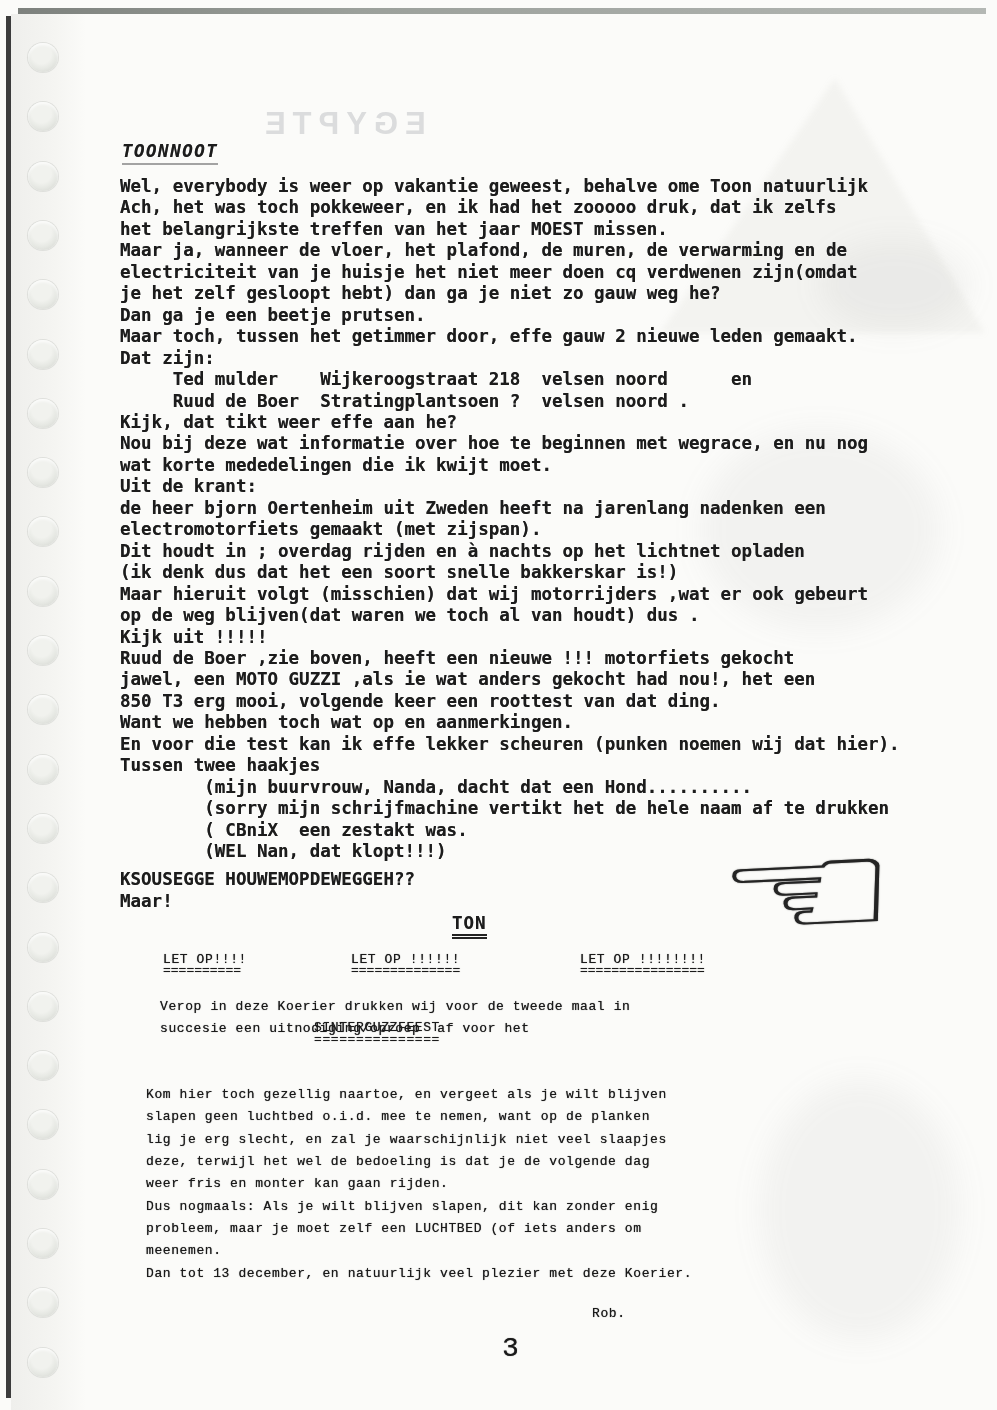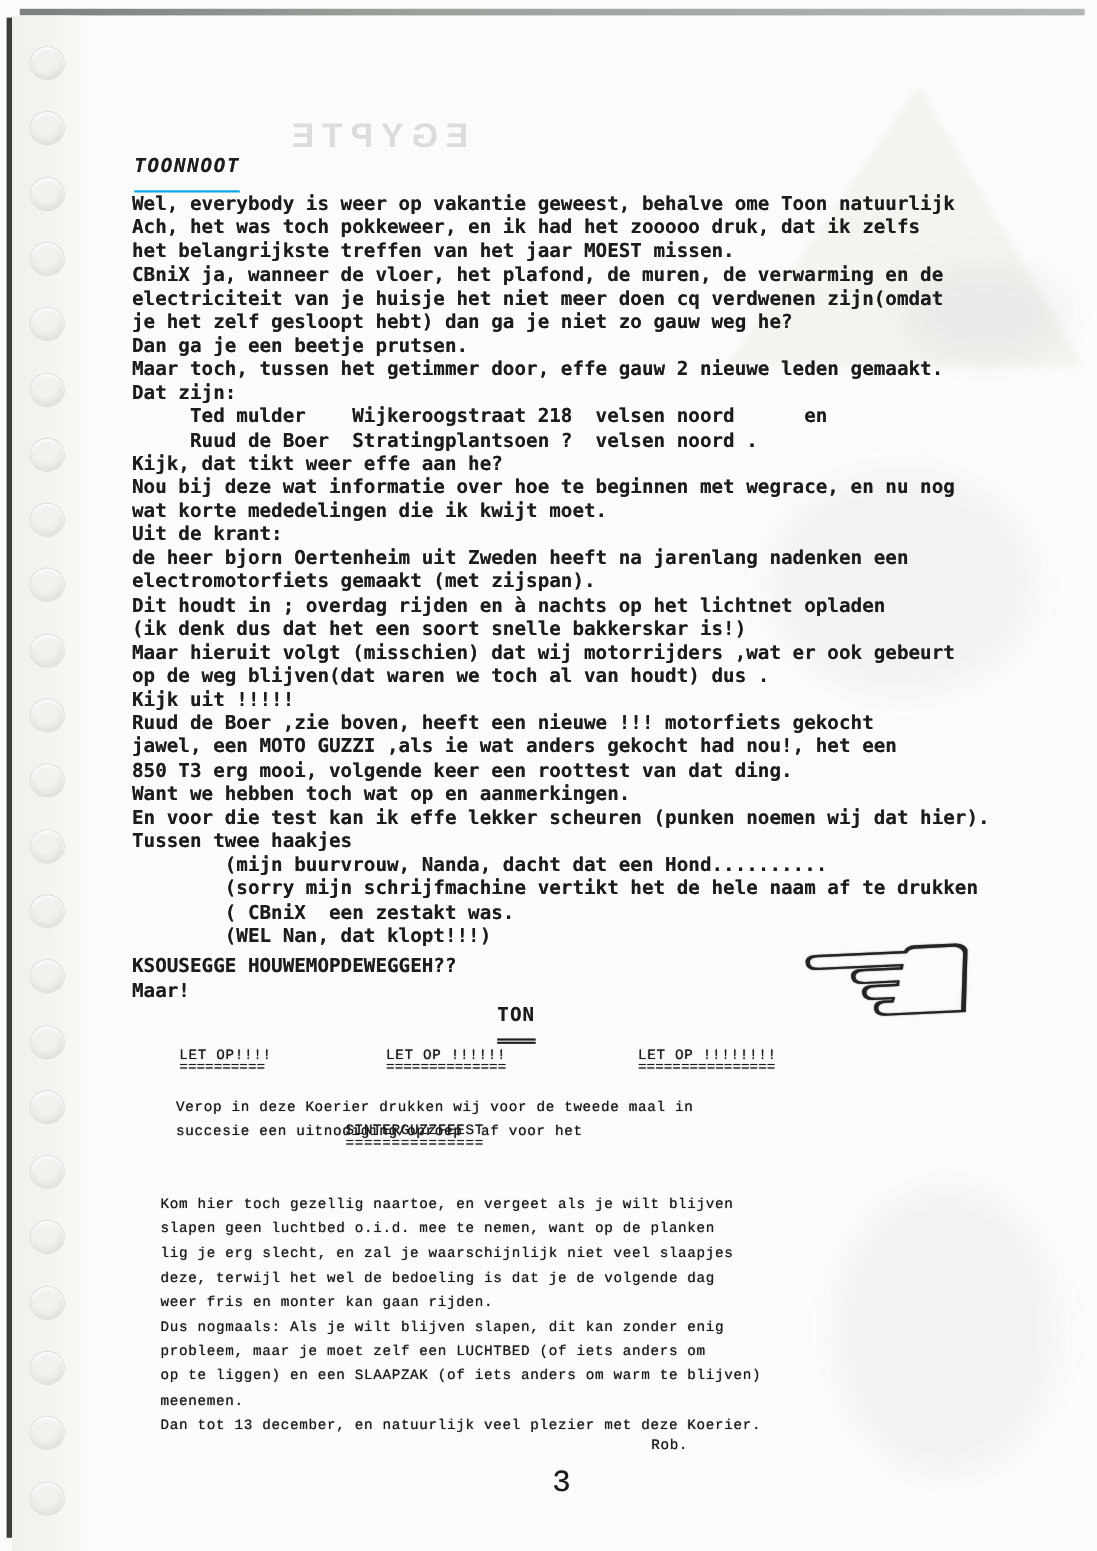--- a/index.html
+++ b/index.html
@@ -30,25 +30,25 @@
   
   .tw1{font-family:"DejaVu Sans Mono",monospace;font-weight:bold;font-size:17.5px;
        color:#1c1c1c;text-shadow:0 0 .6px rgba(25,25,25,.65);}
   
   .tw2{font-family:"Liberation Mono",monospace;font-weight:normal;font-size:13px;letter-spacing:.6px;
        color:#1a1a1a;text-shadow:0 0 .8px rgba(20,20,20,.8);}
 
   .lines .line{white-space:pre;}
   #toonnoot-lines{position:absolute;left:120px;top:176px;line-height:21.45px;}
   #toonnoot-heading{position:absolute;left:122px;top:141px;font-style:italic;letter-spacing:1.5px;
-     border-bottom:2px solid #0ea5e9;padding-bottom:12px;}
+     border-bottom:2px solid #a3a3a3;padding-bottom:2px;}
   #shout-1{position:absolute;left:120px;top:869px;}
   #shout-2{position:absolute;left:120px;top:891px;}
   #author-ton{position:absolute;left:452px;top:913px;letter-spacing:1px;
-     border-bottom:5px double #222;padding-bottom:11px;}
+     border-bottom:5px double #222;padding-bottom:1px;}
 
   .letop{position:absolute;top:952px;line-height:15px;}
   .letop .eq{margin-top:-4px;letter-spacing:0;}
   #letop-1{left:163px;} #letop-2{left:351px;} #letop-3{left:580px;}
   #announce-intro{position:absolute;left:160px;top:996px;line-height:22.3px;}
   #event-heading{position:absolute;left:314px;top:1020px;line-height:15px;}
   #event-heading .eq{margin-top:-3px;}
   #announce-body{position:absolute;left:146px;top:1084px;line-height:22.35px;}
   #signature{position:absolute;left:592px;top:1306px;}
   #page-number{position:absolute;left:502px;top:1333px;font-size:28px;}
@@ -95,21 +95,21 @@
 <div class="mirror-title">EGYPTE</div>
 <div class="smudge" style="left:820px;top:240px;width:150px;height:90px;"></div>
 <div class="smudge" style="left:700px;top:430px;width:240px;height:200px;"></div>
 <div class="smudge" style="left:760px;top:1080px;width:200px;height:260px;"></div>
 
 <div id="toonnoot-heading" class="tw1">TOONNOOT</div>
 <div id="toonnoot-lines" class="tw1 lines">
     <div class="line">Wel, everybody is weer op vakantie geweest, behalve ome Toon natuurlijk</div>
     <div class="line">Ach, het was toch pokkeweer, en ik had het zooooo druk, dat ik zelfs</div>
     <div class="line">het belangrijkste treffen van het jaar MOEST missen.</div>
-    <div class="line">CBniX ja, wanneer de vloer, het plafond, de muren, de verwarming en de</div>
+    <div class="line">Maar ja, wanneer de vloer, het plafond, de muren, de verwarming en de</div>
     <div class="line">electriciteit van je huisje het niet meer doen cq verdwenen zijn(omdat</div>
     <div class="line">je het zelf gesloopt hebt) dan ga je niet zo gauw weg he?</div>
     <div class="line">Dan ga je een beetje prutsen.</div>
     <div class="line">Maar toch, tussen het getimmer door, effe gauw 2 nieuwe leden gemaakt.</div>
     <div class="line">Dat zijn:</div>
     <div class="line">     Ted mulder    Wijkeroogstraat 218  velsen noord      en</div>
     <div class="line">     Ruud de Boer  Stratingplantsoen ?  velsen noord .</div>
     <div class="line">Kijk, dat tikt weer effe aan he?</div>
     <div class="line">Nou bij deze wat informatie over hoe te beginnen met wegrace, en nu nog</div>
     <div class="line">wat korte mededelingen die ik kwijt moet.</div>
@@ -163,19 +163,18 @@
 </div>
 
 <div id="announce-body" class="tw2 lines">
     <div class="line">Kom hier toch gezellig naartoe, en vergeet als je wilt blijven</div>
     <div class="line">slapen geen luchtbed o.i.d. mee te nemen, want op de planken</div>
     <div class="line">lig je erg slecht, en zal je waarschijnlijk niet veel slaapjes</div>
     <div class="line">deze, terwijl het wel de bedoeling is dat je de volgende dag</div>
     <div class="line">weer fris en monter kan gaan rijden.</div>
     <div class="line">Dus nogmaals: Als je wilt blijven slapen, dit kan zonder enig</div>
     <div class="line">probleem, maar je moet zelf een LUCHTBED (of iets anders om</div>
-    <div class="line">op te liggen) en een SLAAPZAK (of iets anders om warm te blijven)</div>
     <div class="line">meenemen.</div>
     <div class="line">Dan tot 13 december, en natuurlijk veel plezier met deze Koerier.</div>
   </div>
 
 <div id="signature" class="tw2">Rob.</div>
 <div id="page-number" class="tw2">3</div>
 
 </body></html>

